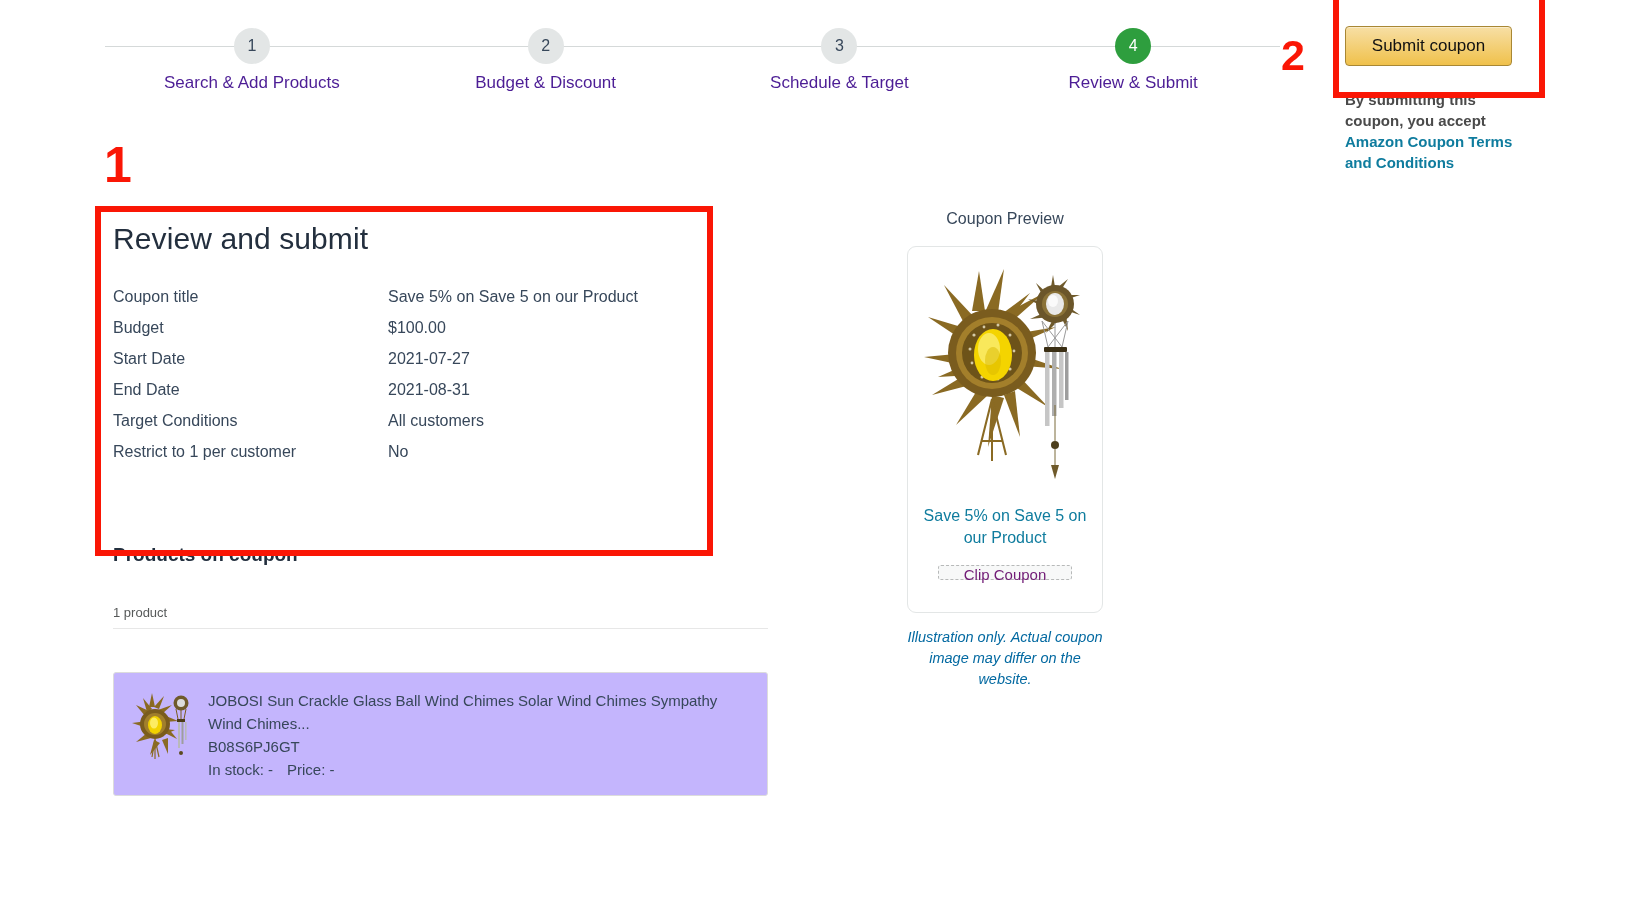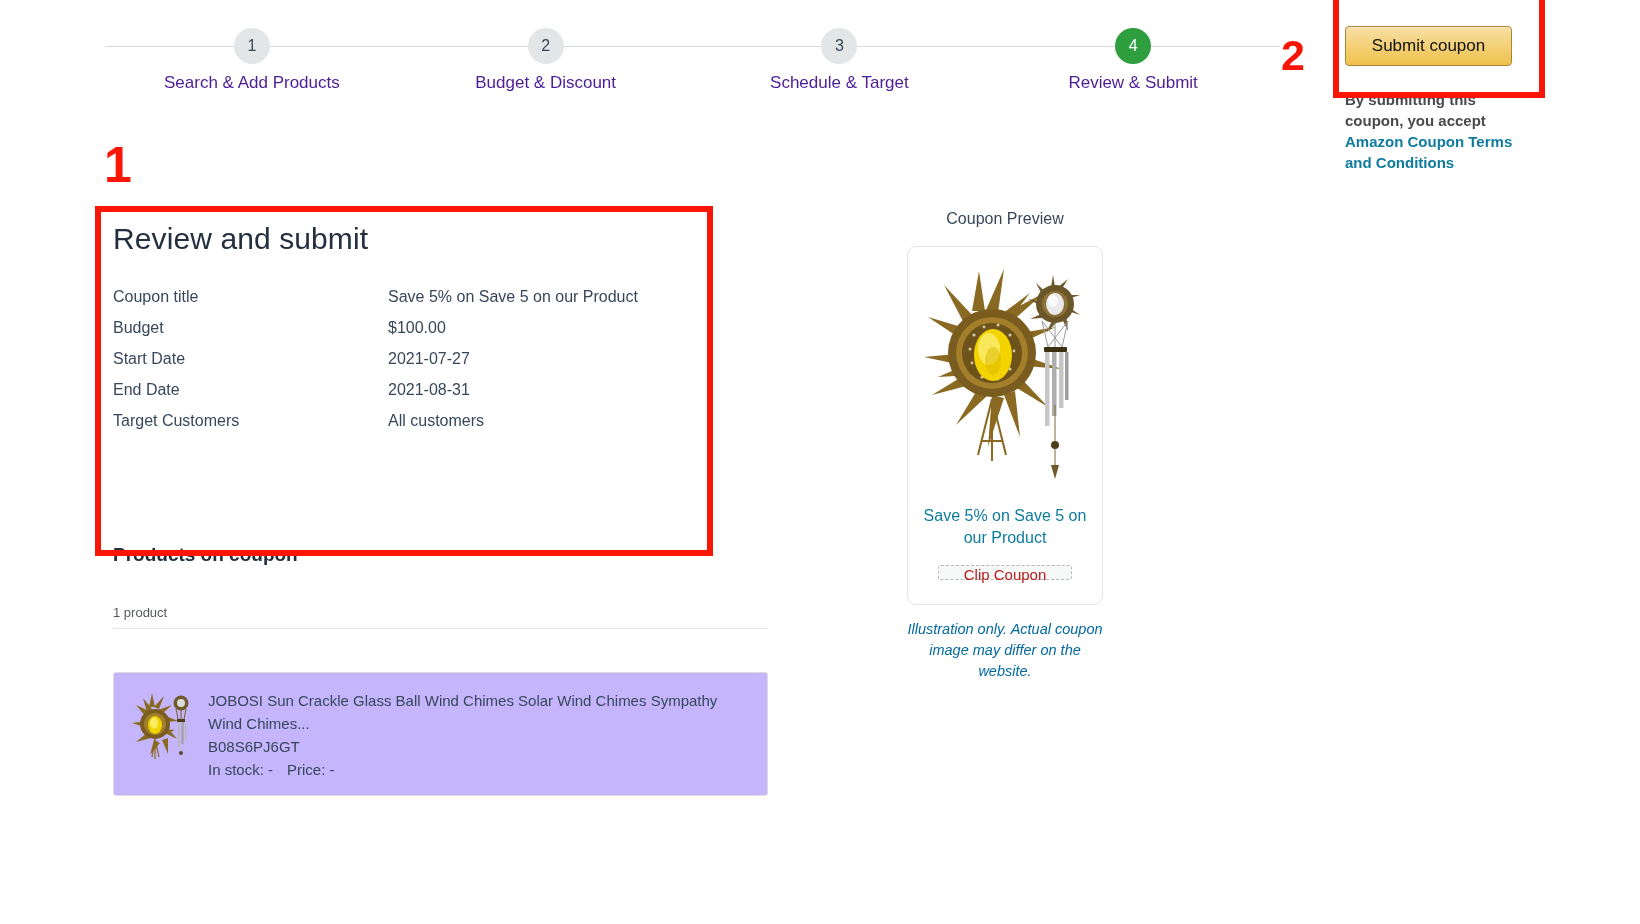--- a/index.html
+++ b/index.html
@@ -206,28 +206,28 @@
     height: 232px;
     position: relative;
   }
   #coupon-text {
     font-size: 16px;
     line-height: 22px;
     color: #0f7c9e;
     margin-top: 8px;
   }
   #clip-coupon-button {
-    margin: 16px auto 8px auto;
+    margin: 16px auto 16px auto;
     display: block;
     width: 134px;
     height: 15px;
     border: 1px dashed #b7b9b9;
     border-radius: 3px;
     background: #f7f8f8;
-    color: #b91c1c;
+    color: #701a75;
     font-size: 15px;
     font-family: "Liberation Sans", sans-serif;
     cursor: pointer;
     padding: 0;
   }
   #coupon-disclaimer {
     margin-top: 14px;
     font-size: 14.5px;
     line-height: 21px;
     font-style: italic;
@@ -300,22 +300,26 @@
   </div>
   <div class="detail-row">
     <div class="detail-label">Start Date</div>
     <div class="detail-value">2021-07-27</div>
   </div>
   <div class="detail-row">
     <div class="detail-label">End Date</div>
     <div class="detail-value">2021-08-31</div>
   </div>
   <div class="detail-row">
-    <div class="detail-label">Target Customers</div>
+    <div class="detail-label">Target Conditions</div>
     <div class="detail-value">All customers</div>
+  </div>
+  <div class="detail-row">
+    <div class="detail-label">Restrict to 1 per customer</div>
+    <div class="detail-value">No</div>
   </div>
 </div>
 
 <div id="products-section">
   <h2 id="products-heading">Products on coupon</h2>
   <div id="products-count">1 product</div>
 
   <div id="product-card">
     <div id="product-thumb">
       <svg width="62" height="78" viewBox="0 0 62 78" xmlns="http://www.w3.org/2000/svg" aria-hidden="true">

